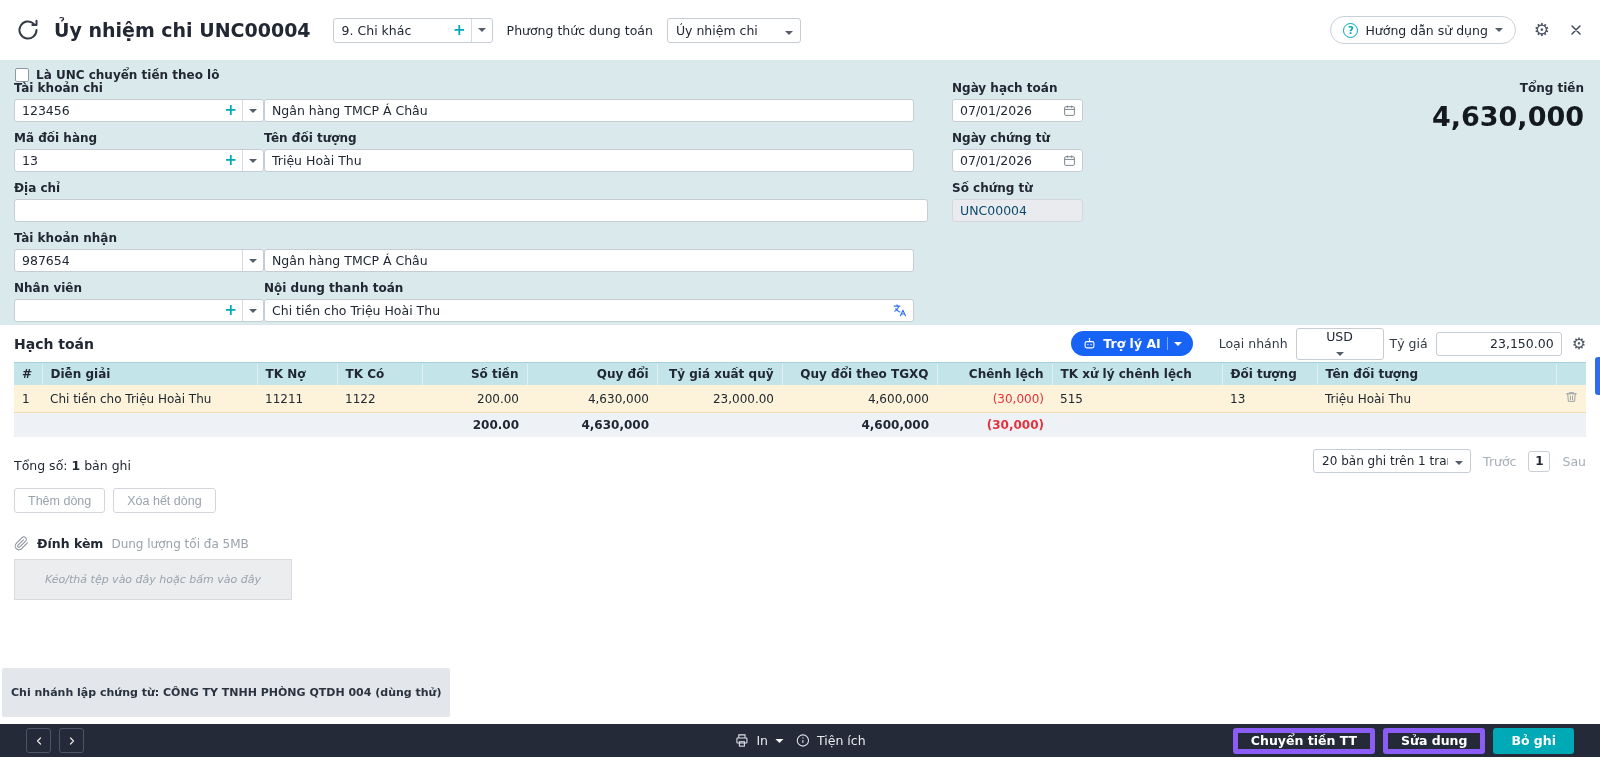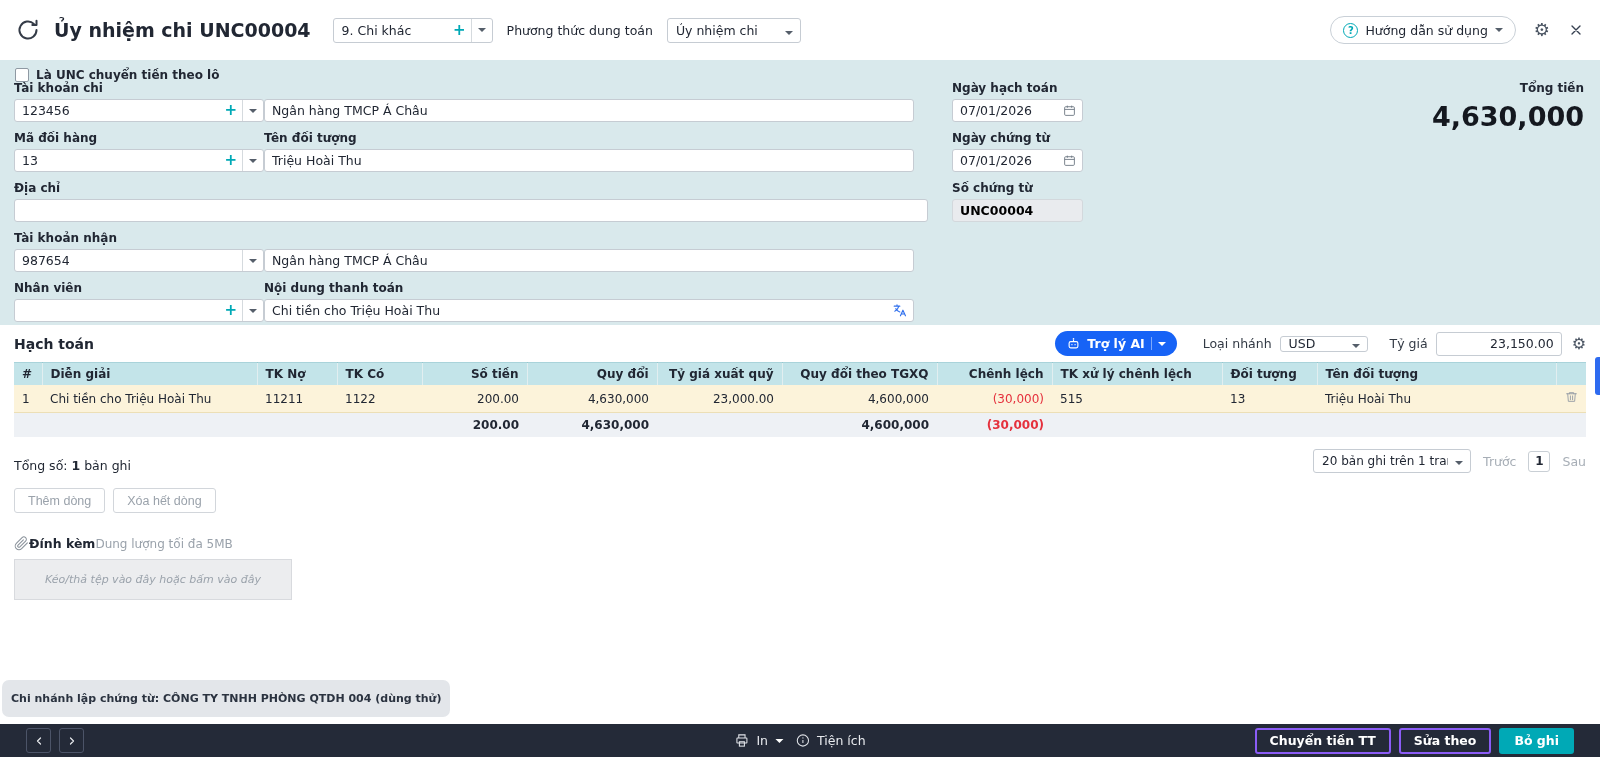--- a/index.html
+++ b/index.html
@@ -32,39 +32,39 @@
   .checkbox-row { position:absolute; top:8px; left:15px; display:flex; align-items:center; gap:7px; font-size:12px; font-weight:600; }
   .checkbox { width:14px; height:14px; border:1px solid #8f99a3; border-radius:2px; background:#fff; cursor:pointer; }
   .fcol-left { position:absolute; left:14px; top:21px; width:916px; }
   .fcol-mid { position:absolute; left:952px; top:21px; width:131px; }
   .frow { display:flex; margin-bottom:9px; }
   .fgroup { display:flex; flex-direction:column; }
   .fgroup.no-label { padding-top:18px; }
   .flabel { font-size:12px; font-weight:700; margin-bottom:3px; height:15px; white-space:nowrap; }
   .w250 { width:250px; } .w650 { width:650px; } .w914 { width:914px; } .w131 { width:131px; }
   .text-input { height:23px; border:1px solid #c6ccd3; border-radius:3px; background:#fff; padding:8px 7px; font-size:12.5px; font-family:inherit; color:#212733; width:100%; outline:none; }
-  .text-input.readonly { background:#e9ebee; border-color:#d3d8dc; color:#000000;font-weight:bold; }
+  .text-input.readonly { background:#e9ebee; border-color:#d3d8dc; color:#0c4a6e; }
   .field-combo { display:flex; align-items:center; height:23px; background:#fff; border:1px solid #c6ccd3; border-radius:3px; }
   .field-combo input { border:0; outline:none; flex:1; min-width:0; height:100%; padding:0 7px; font-size:12.5px; font-family:inherit; background:transparent; color:#212733; }
   .icon-inline { display:flex; align-items:center; padding:0 6px; cursor:pointer; }
   .ref-row { display:flex; align-items:center; gap:14px; font-size:12px; font-weight:700; margin-top:3px; }
   .ref-more { font-weight:700; color:#4b5563; cursor:pointer; letter-spacing:1px; }
   .total-block { position:absolute; right:16px; top:21px; text-align:right; }
   .total-label { font-size:12px; font-weight:700; }
   .total-value { font-size:27px; font-weight:700; margin-top:6px; color:#14181f; }
 
   
   .acc-section { position:relative; background:#fff; padding:0 14px; }
   .acc-header { display:flex; align-items:center; justify-content:space-between; height:37px; }
   .acc-title { font-size:14px; font-weight:700; }
   .acc-controls { display:flex; align-items:center; }
   .ai-pill { display:flex; align-items:center; gap:6px; background:#1763f6; color:#fff; height:25px; border-radius:13px; padding:0 11px; font-size:12.5px; font-weight:700; cursor:pointer; margin-right:26px; }
   .ai-sep { width:1px; height:13px; background:rgba(255,255,255,0.45); }
   .small-label { font-size:12.5px; color:#333a45; margin-right:8px; }
-  .currency-combo { width:88px; height:16px; margin-right:22px; }
+  .currency-combo { width:88px; height:32px; margin-right:6px;flex-direction:column; }
   .rate-input { width:126px; height:24px; text-align:right; margin-right:10px; }
 
   
   table.grid { border-collapse:collapse; width:100%; table-layout:fixed; font-size:12px; }
   .grid thead th { background:#c3e4e9; font-weight:700; padding:4px 8px; text-align:left; border-top:1px solid #a9d3da; border-right:1px solid rgba(13,115,128,0.12); white-space:nowrap; overflow:hidden; }
   .grid thead th:last-child { border-right:none; }
   .grid th.num, .grid td.num { text-align:right; }
   .grid tbody td { background:#fcf3da; padding:5px 8px; border-bottom:1px solid #ecdfb6; white-space:nowrap; overflow:hidden; }
   .grid tfoot td { background:#eef1f5; font-weight:700; padding:5px 8px; }
   .neg { color:#e5313d; }
@@ -73,35 +73,35 @@
   .table-footer-row { display:flex; align-items:flex-end; justify-content:space-between; margin-top:12px; font-size:12.5px; }
   .record-summary b { font-weight:700; }
   .pager { display:flex; align-items:center; gap:12px; }
   .pagesize-combo { width:158px; height:24px; font-size:12px; }
   .pager-dim { color:#a7aeb6; }
   .page-box { width:22px; height:21px; border:1px solid #c9cfd5; border-radius:3px; background:#fff; display:flex; align-items:center; justify-content:center; font-size:12px; font-weight:700; }
 
   .row-buttons { display:flex; gap:8px; margin-top:15px; }
   .ghost-btn { height:25px; padding:0 13px; background:#fff; border:1px solid #d2d6db; border-radius:3px; color:#9aa2ab; font-size:12.5px; display:flex; align-items:center; cursor:default; }
 
-  .attach-row { display:flex; align-items:center; margin-top:23px; font-size:12.5px; }
+  .attach-row { display:flex; align-items:center; gap:8px; margin-top:23px; font-size:12.5px; }
   .attach-label { font-weight:700; }
   .attach-hint { color:#9aa2ab; font-size:12px; }
   .dropzone { margin-top:8px; width:278px; height:41px; background:#ecedef; border:1px solid #d8dade; display:flex; align-items:center; justify-content:center; font-size:11px; font-style:italic; color:#9aa2ab; cursor:pointer; }
 
-  .status-chip { position:absolute; left:2px; bottom:57px; background:#e3e6ea; border-radius:7px; padding:12px 9px; font-size:11px; font-weight:600; color:#2b3340; white-space:nowrap; }
+  .status-chip { position:absolute; left:2px; bottom:57px; background:#e3e6ea; border-radius:2px; padding:18px 9px; font-size:11px; font-weight:600; color:#2b3340; white-space:nowrap; }
 
   
   .bottombar { position:absolute; left:0; right:0; bottom:17px; height:33px; background:#242a38; display:flex; align-items:center; padding:0 26px; }
   .nav-group { display:flex; gap:8px; }
   .nav-btn { width:25px; height:25px; border:1px solid #4c5468; border-radius:3px; display:flex; align-items:center; justify-content:center; cursor:pointer; background:transparent; }
   .center-group { position:absolute; left:50%; transform:translateX(-50%); display:flex; gap:12px; color:#e8eaee; font-size:12.5px; }
   .center-item { display:flex; align-items:center; gap:7px; cursor:pointer; }
   .right-group { margin-left:auto; display:flex; gap:8px; }
-  .bar-btn { height:26px; padding:0 13px; border:2px solid #8b5cf6; border-radius:3px; color:#fff; font-size:12.5px; display:flex; align-items:center; background:transparent; font-weight:600; cursor:pointer; font-family:inherit; white-space:nowrap; }
+  .bar-btn { height:26px; padding:0 13px; border:5px solid #8b5cf6; border-radius:3px; color:#fff; font-size:12.5px; display:flex; align-items:center; background:transparent; font-weight:600; cursor:pointer; font-family:inherit; white-space:nowrap; }
   .bar-btn.primary { background:#00a9b6; border-color:#00a9b6; font-weight:700; }
 
   .right-handle { position:absolute; right:0; top:357px; width:5px; height:38px; background:#2e6bf0; border-radius:3px 0 0 3px; cursor:pointer; }
 </style>
 </head>
 <body>
 
 <div class="app">
 
   <header class="topbar">
@@ -450,20 +450,20 @@
               <circle cx="12" cy="12" r="9"></circle>
               <path d="M12 11v5"></path>
               <circle cx="12" cy="7.8" r="1" fill="#dfe2e7" stroke="none"></circle>
             </svg>
         </span>
         <span>Tiện ích</span>
       </span>
     </div>
     <div class="right-group">
       <button class="bar-btn">Chuyển tiền TT</button>
-      <button class="bar-btn">Sửa theo</button>
+      <button class="bar-btn">Sửa dung</button>
       <button class="bar-btn primary">Bỏ ghi</button>
     </div>
   </footer>
 
   <div class="right-handle"></div>
 
 </div>
 
 </body></html>

